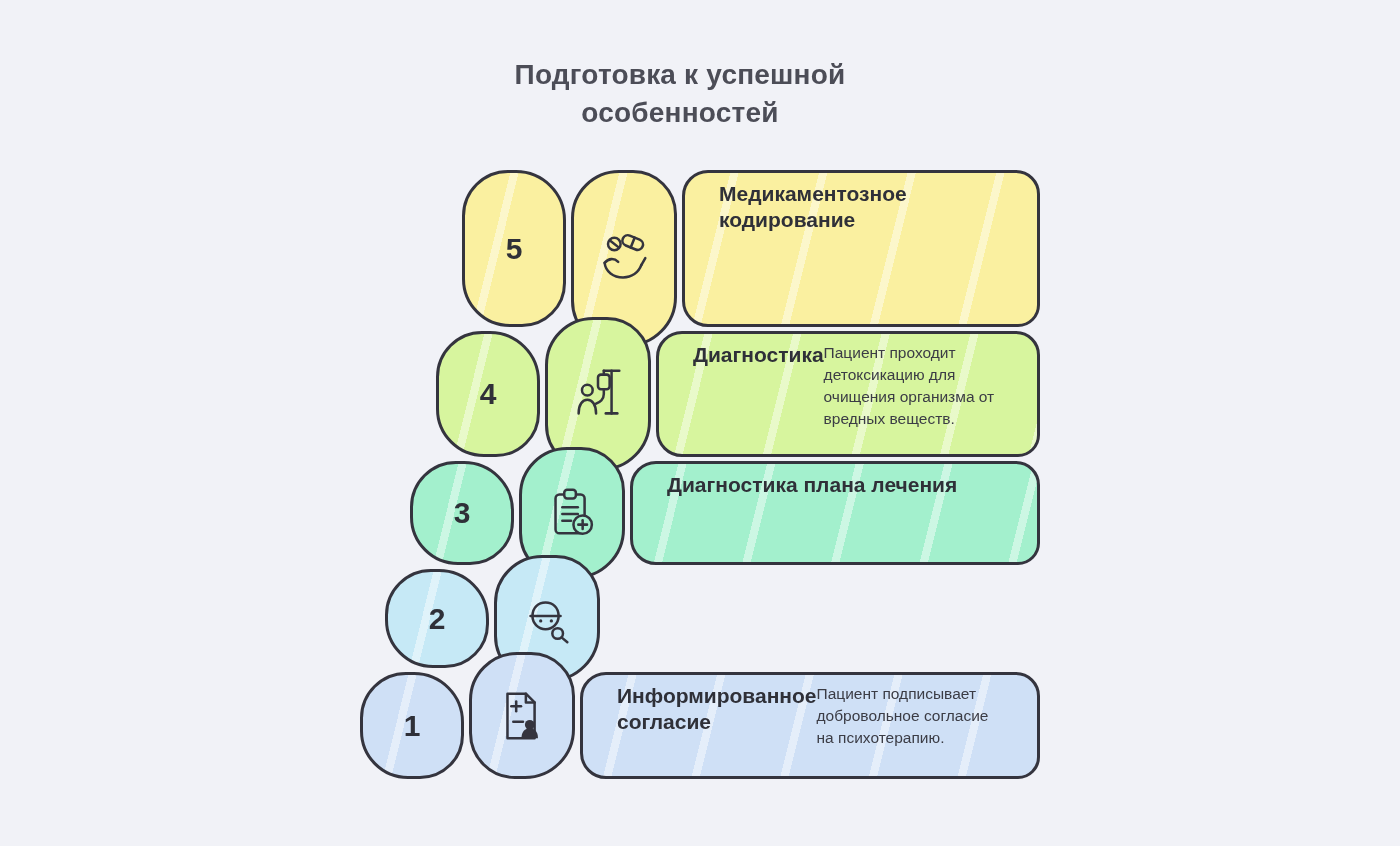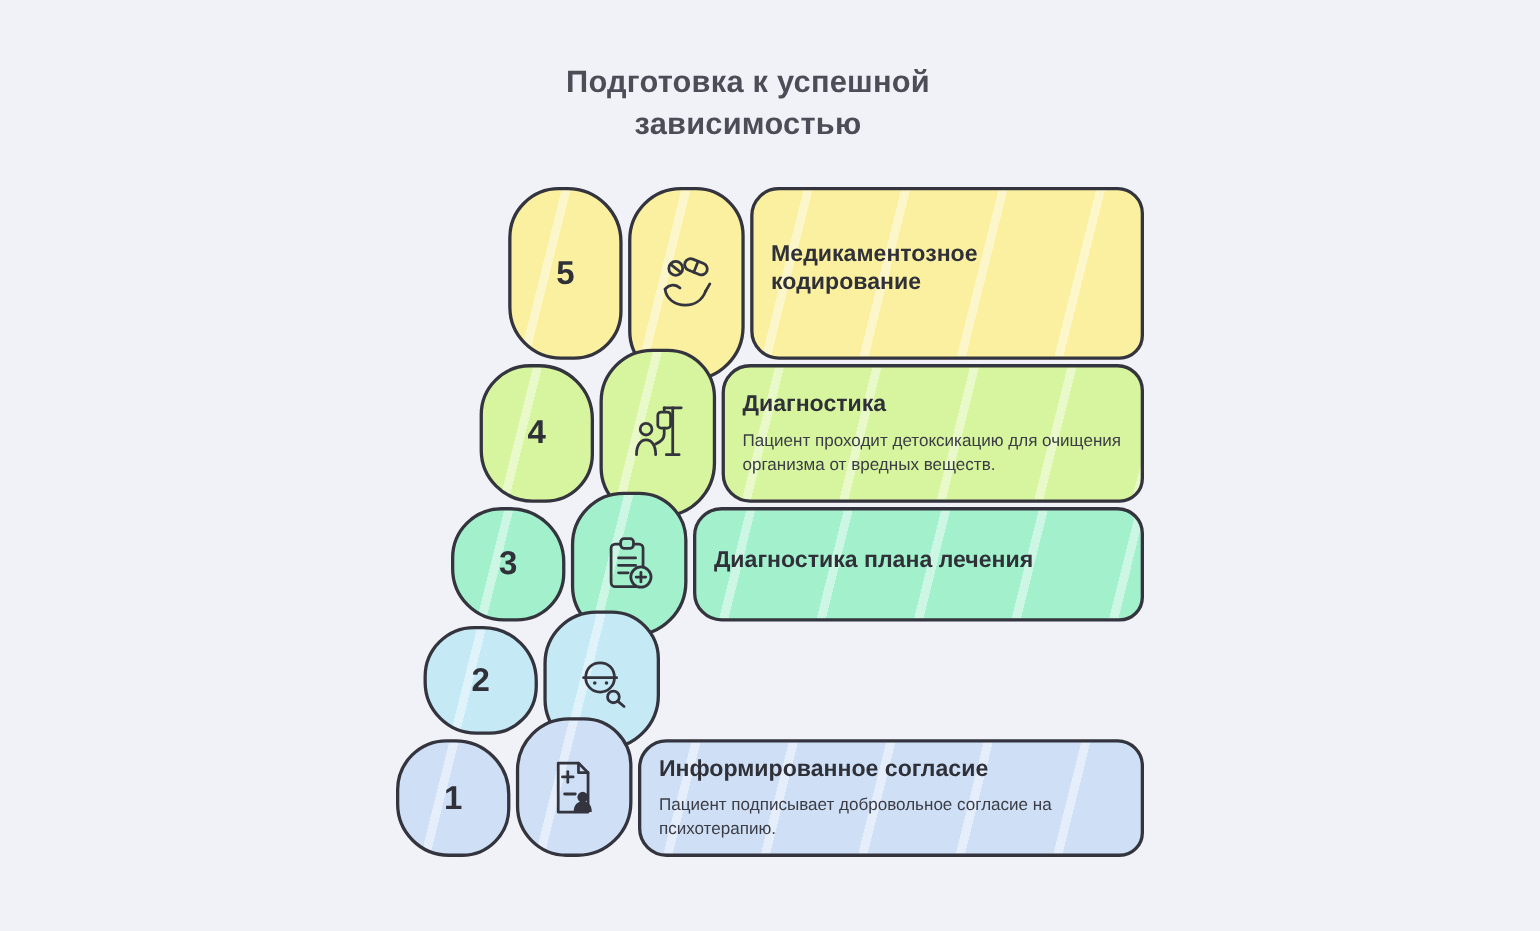--- a/index.html
+++ b/index.html
@@ -68,24 +68,23 @@
     position: relative;
     z-index: 3;
     align-self: flex-start;
     height: 100%;
   }
   .icon-pill svg { width: 62px; height: 62px; }
 
   .bar {
     flex: 1;
     border-radius: 26px 24px 22px 26px;
-    padding: 8px 16px;
-    display: flex;
-    flex-direction: column;
-    justify-content: center;
+    padding: 8px 34px;
+    display: flex;
+    justify-content: flex-start;
     z-index: 1;
   }
   .bar h2 {
     font-size: 21px;
     line-height: 26px;
     color: var(--heading-text, #2f3038);
     margin-bottom: 9px;
     font-weight: bold;
   }
   .bar p {
@@ -113,21 +112,21 @@
   svg .fillbg { fill: var(--step-color, #fff); }
   svg .filldark { fill: var(--outline, #34343e); stroke: none; }
 </style>
 </head>
 <body>
 
 <div class="canvas">
 
   <div class="title">
     <div>Подготовка к успешной</div>
-    <div>зависимостью</div>
+    <div>особенностей</div>
   </div>
 
   <div class="step step-pos-5" style="--step-color: #faf0a0;">
     <div class="num-pill">
       <span>5</span>
     </div>
     <div class="icon-pill">
       <svg viewBox="0 0 64 64" aria-hidden="true">
         <circle class="ln" cx="22" cy="16.5" r="6.5"></circle>
         <path class="ln" d="M17.5 13 l9 7"></path>

